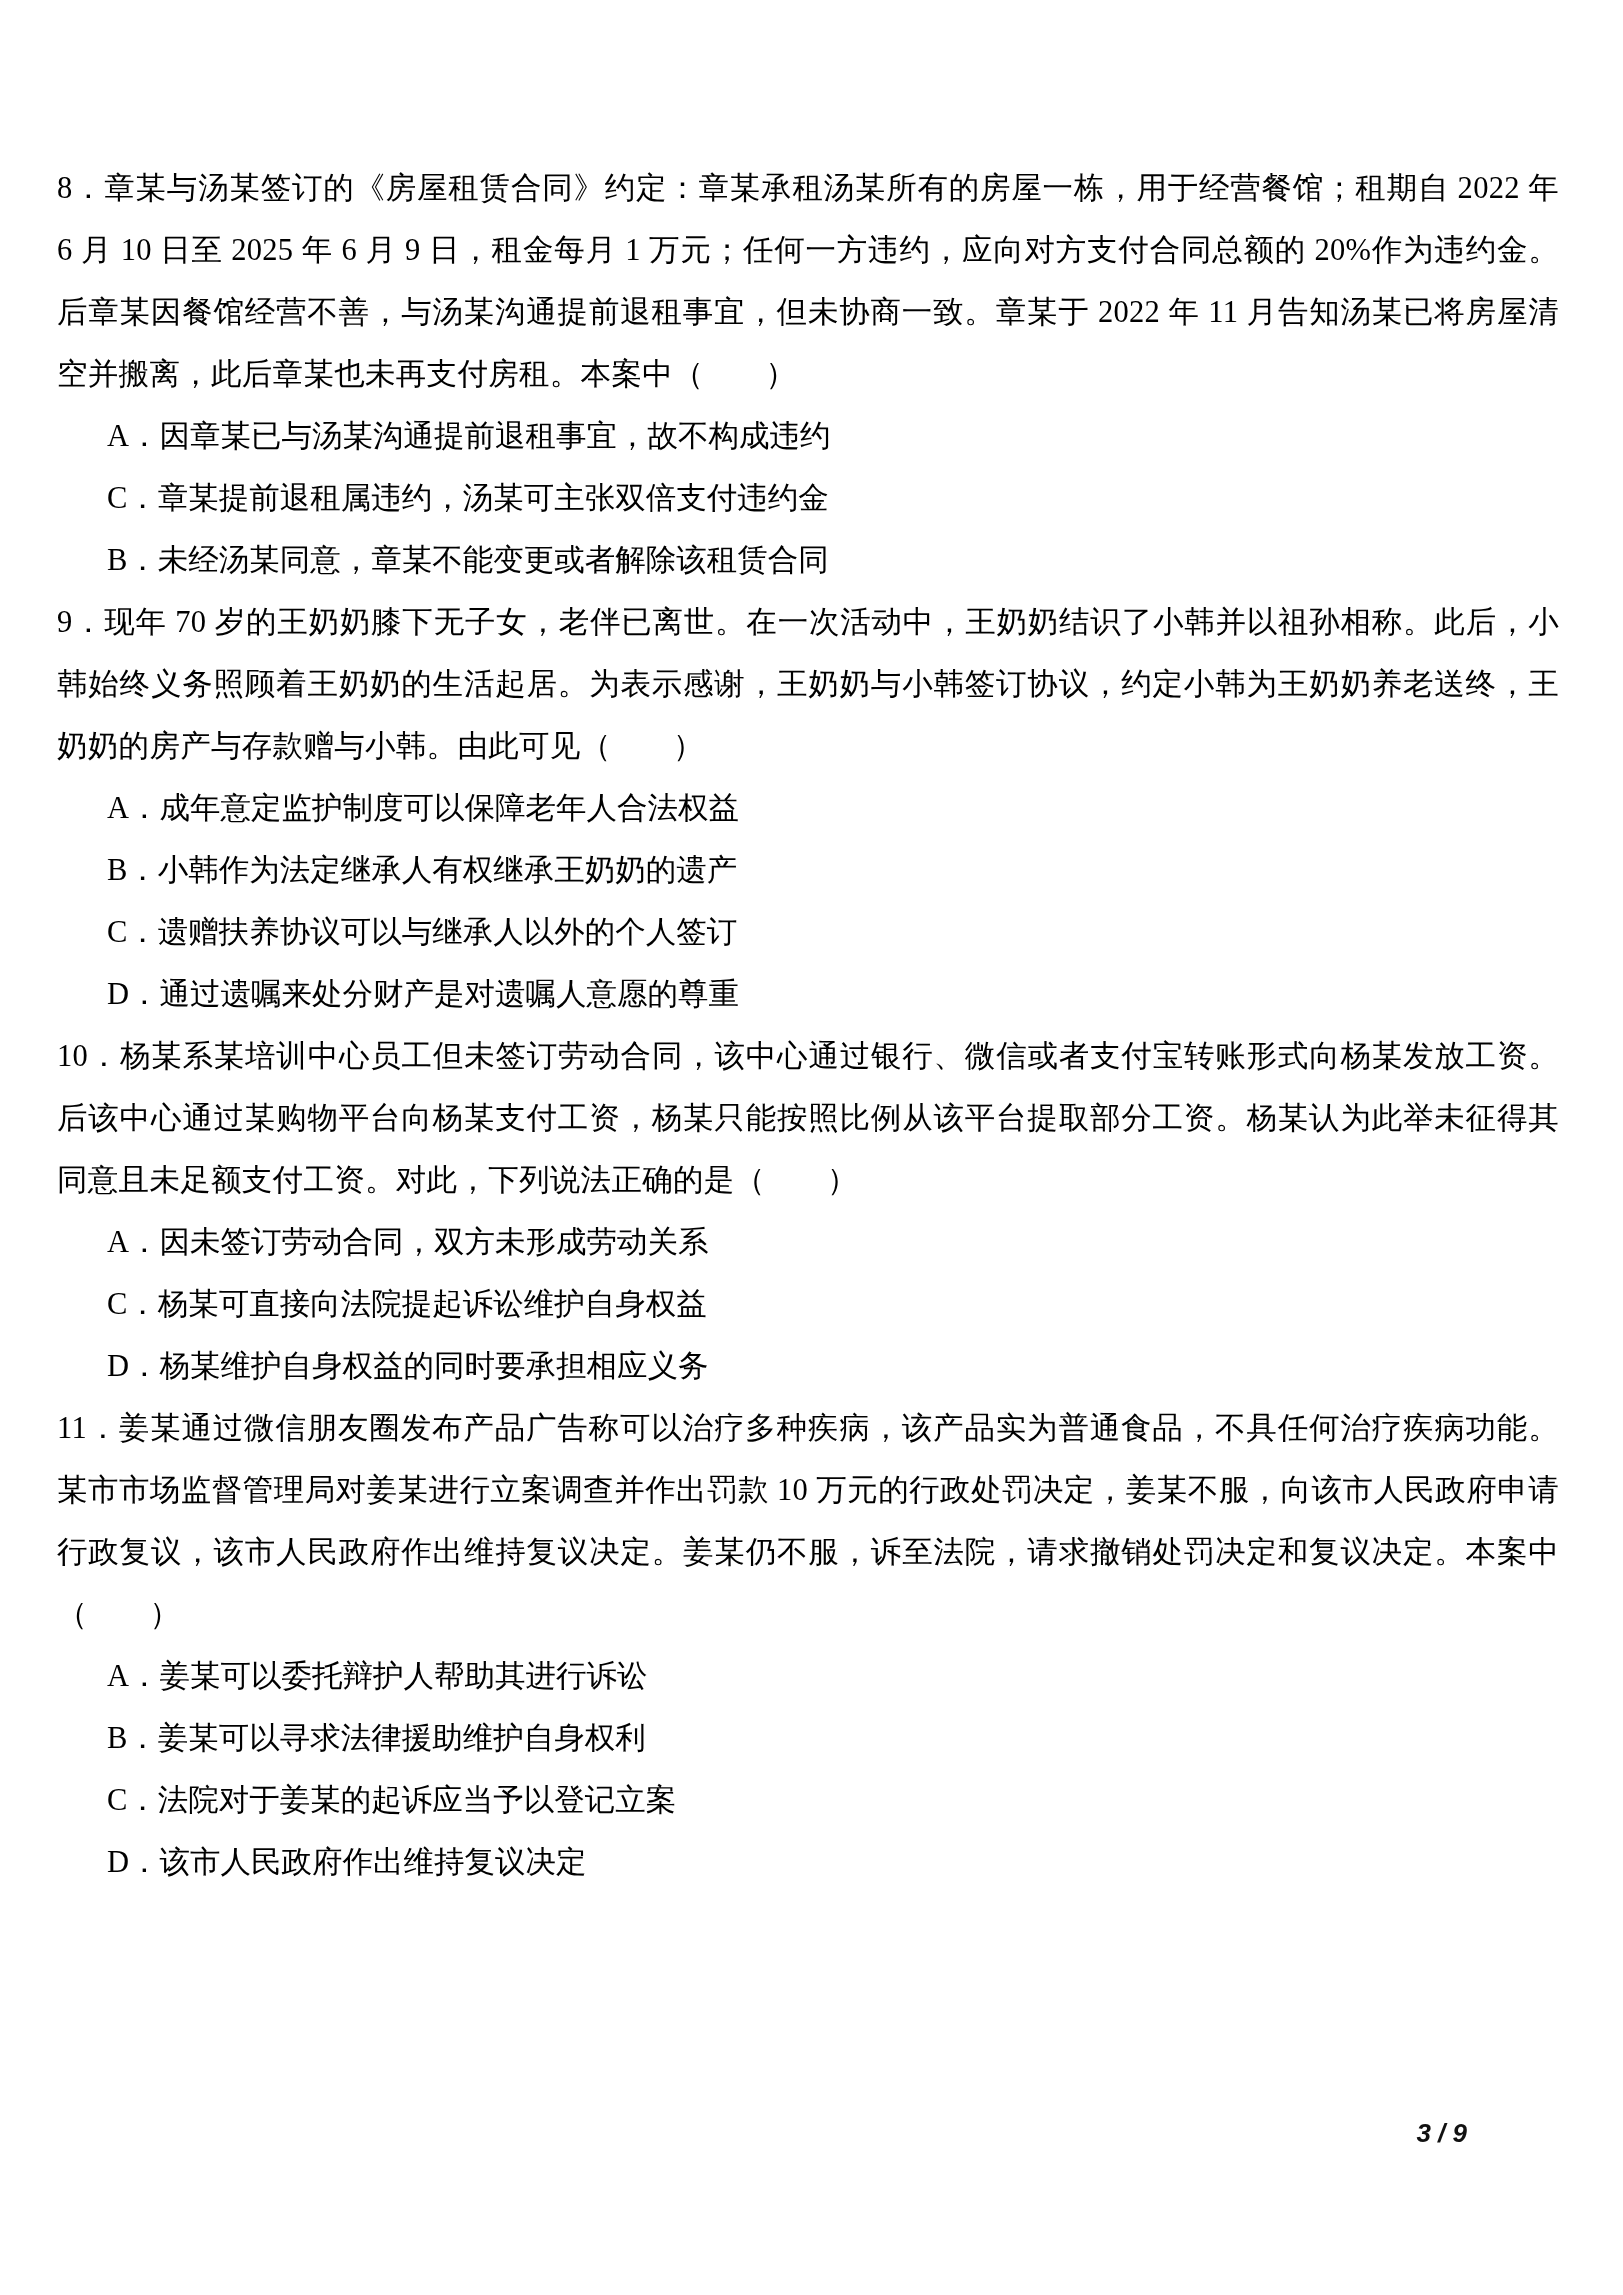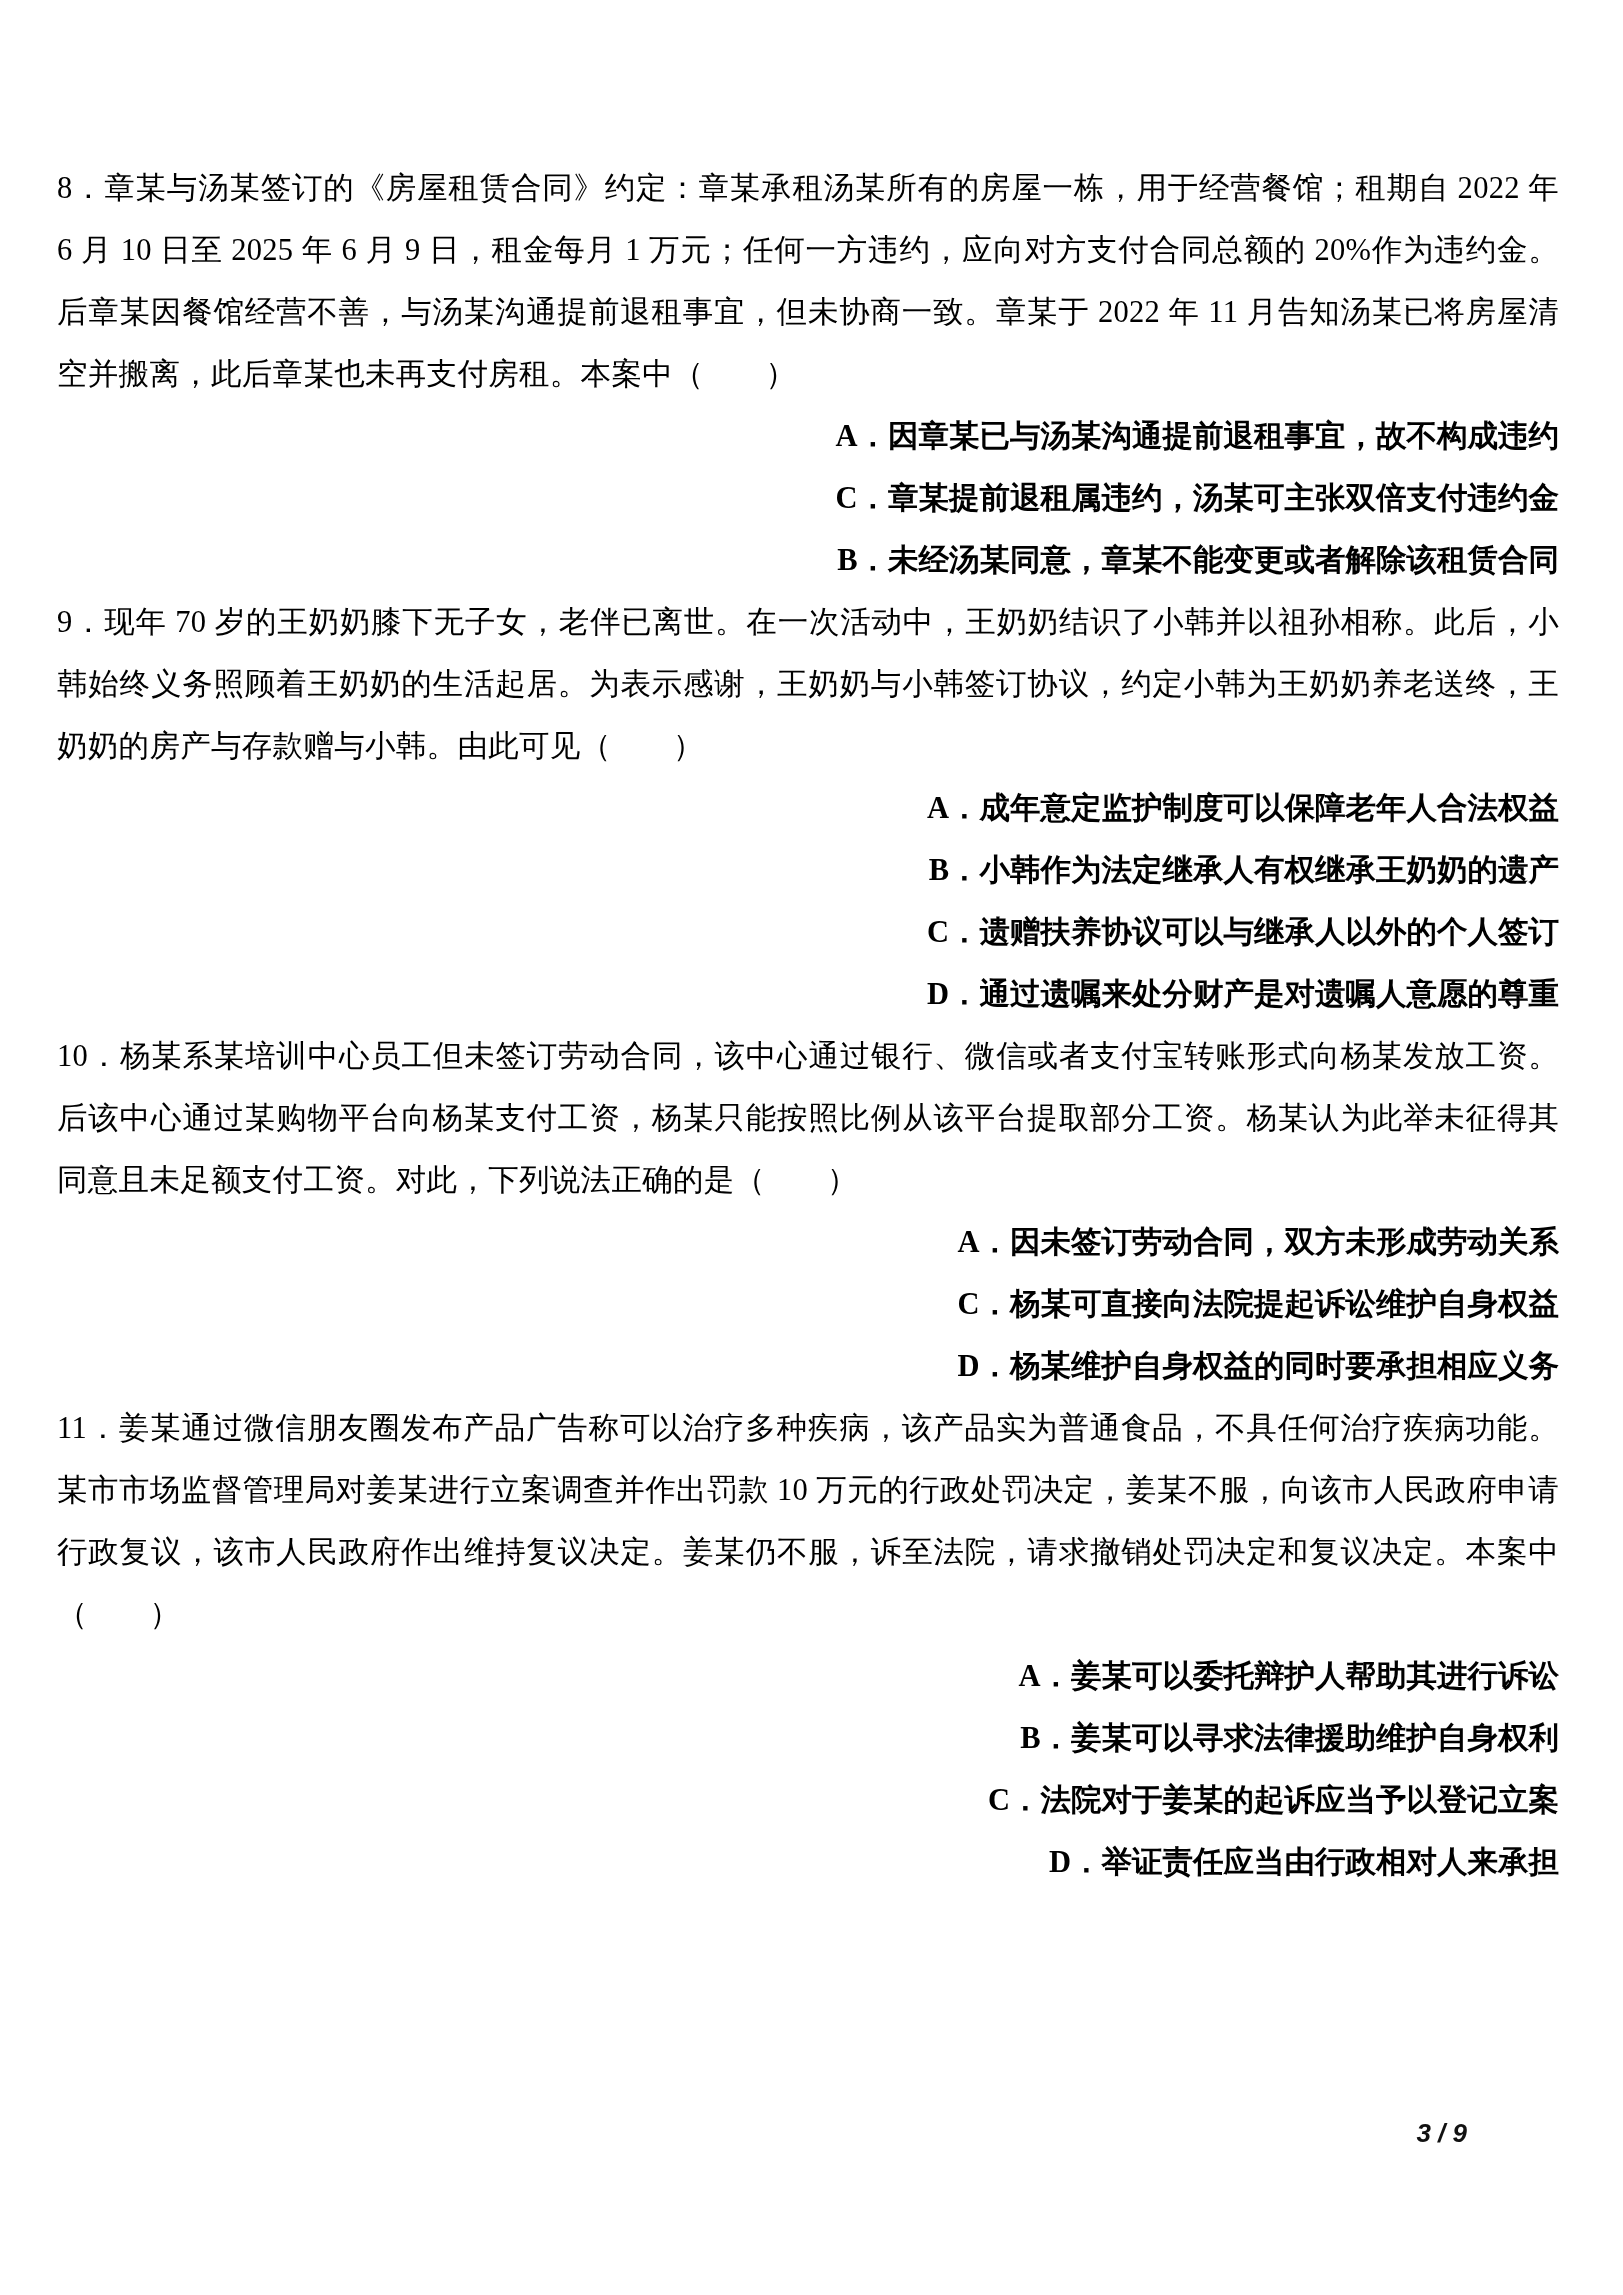--- a/index.html
+++ b/index.html
@@ -30,22 +30,21 @@
     font-size: 30.5px;
     line-height: 62px;
     text-align: justify;
     letter-spacing: 0.3px;
   }
   .option {
     margin: 0;
     padding-left: 50px;
     font-size: 30.5px;
     line-height: 62px;
-    text-align: right;
-    font-weight: bold;
+    text-align: left;
   }
   .footer {
     position: absolute;
     top: 2118px;
     right: 156px;
     font-family: "Liberation Sans", "DejaVu Sans", sans-serif;
     font-weight: 700;
     font-size: 26px;
     color: #111111;
     font-style: italic;
@@ -73,18 +72,18 @@
         <p class="stem">10．杨某系某培训中心员工但未签订劳动合同，该中心通过银行、微信或者支付宝转账形式向杨某发放工资。后该中心通过某购物平台向杨某支付工资，杨某只能按照比例从该平台提取部分工资。杨某认为此举未征得其同意且未足额支付工资。对此，下列说法正确的是（　　）</p>
         <p class="option">A．因未签订劳动合同，双方未形成劳动关系</p>
         <p class="option">C．杨某可直接向法院提起诉讼维护自身权益</p>
         <p class="option">D．杨某维护自身权益的同时要承担相应义务</p>
       </div>
       <div class="question">
         <p class="stem">11．姜某通过微信朋友圈发布产品广告称可以治疗多种疾病，该产品实为普通食品，不具任何治疗疾病功能。某市市场监督管理局对姜某进行立案调查并作出罚款 10 万元的行政处罚决定，姜某不服，向该市人民政府申请行政复议，该市人民政府作出维持复议决定。姜某仍不服，诉至法院，请求撤销处罚决定和复议决定。本案中（　　）</p>
         <p class="option">A．姜某可以委托辩护人帮助其进行诉讼</p>
         <p class="option">B．姜某可以寻求法律援助维护自身权利</p>
         <p class="option">C．法院对于姜某的起诉应当予以登记立案</p>
-        <p class="option">D．举证责任应当由行政相对人来承担</p>
+        <p class="option">D．该市人民政府作出维持复议决定</p>
       </div>
     </div>
   <div class="footer">3 / 9</div>
 </div>
 
 
 </body></html>

